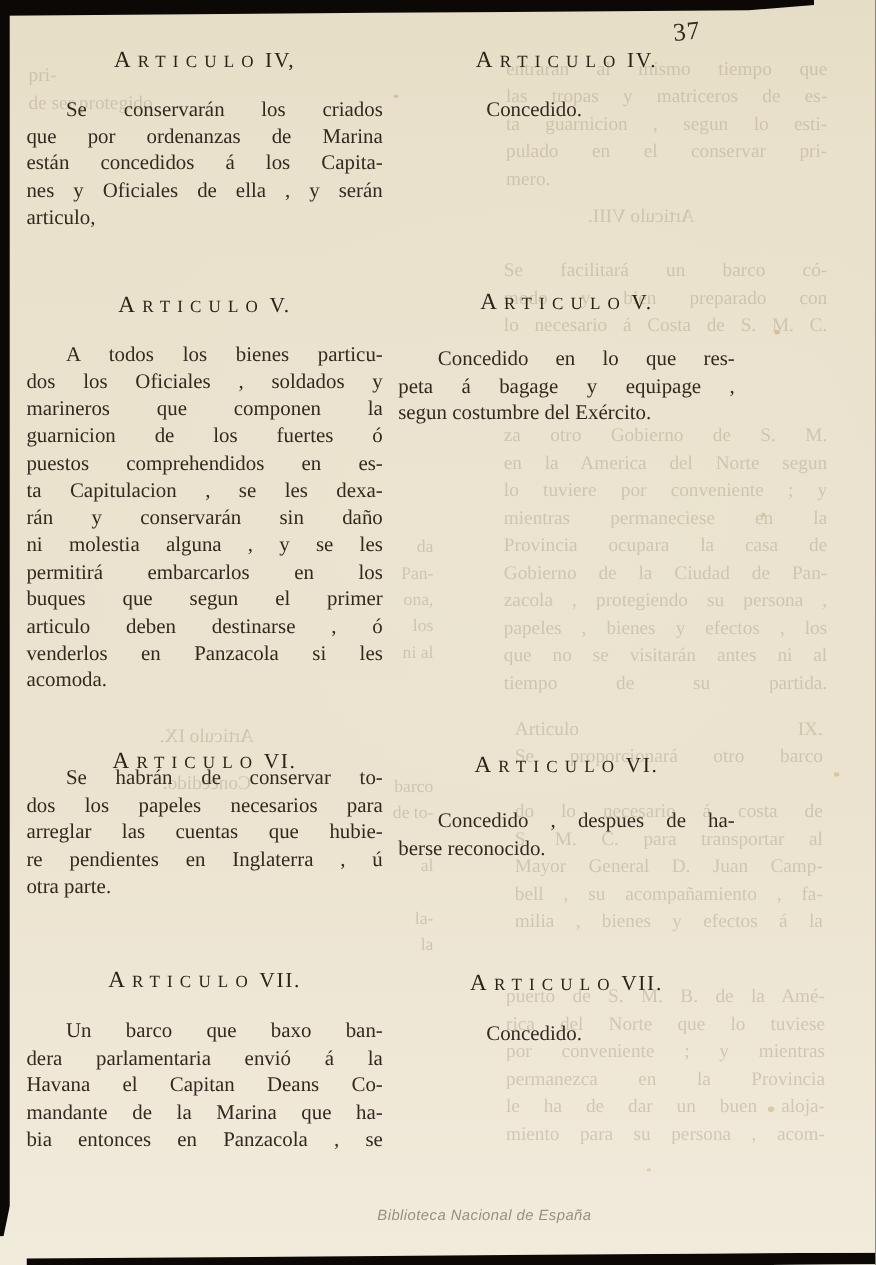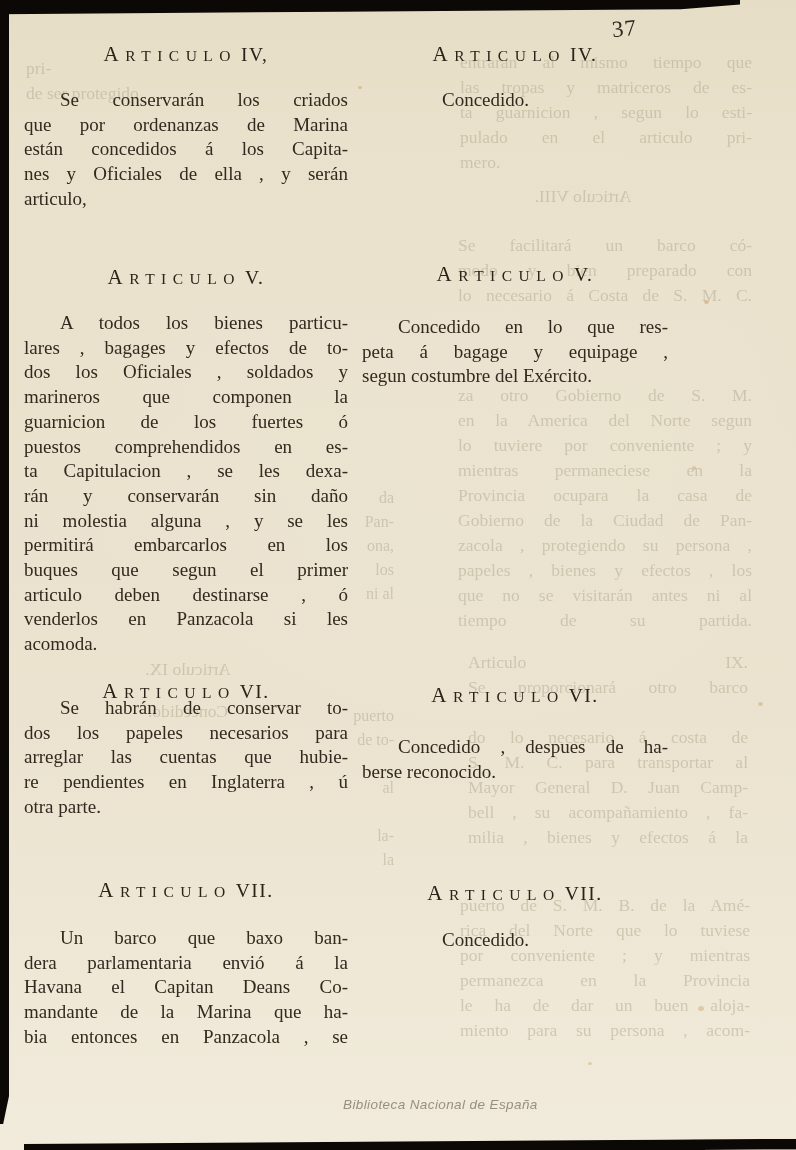--- a/index.html
+++ b/index.html
@@ -72,21 +72,20 @@
       <div class="para" style="top: 88px;">
         <div class="line first jl">Se conservarán los criados</div>
         <div class="line jl">que por ordenanzas de Marina</div>
         <div class="line jl">están concedidos á los Capita-</div>
         <div class="line jl">nes y Oficiales de ella , y serán</div>
         <div class="line">articulo,</div>
       </div>
       <div class="art-heading" style="top: 265px;"><span class="cap">A</span><span class="sc">RTICULO</span><span class="num">V.</span></div>
       <div class="para" style="top: 311px;">
         <div class="line first jl">A todos los bienes particu-</div>
-        <div class="line jl">lares , bagages y efectos de to-</div>
         <div class="line jl">dos los Oficiales , soldados y</div>
         <div class="line jl">marineros que componen la</div>
         <div class="line jl">guarnicion de los fuertes ó</div>
         <div class="line jl">puestos comprehendidos en es-</div>
         <div class="line jl">ta Capitulacion , se les dexa-</div>
         <div class="line jl">rán y conservarán sin daño</div>
         <div class="line jl">ni molestia alguna , y se les</div>
         <div class="line jl">permitirá embarcarlos en los</div>
         <div class="line jl">buques que segun el primer</div>
         <div class="line jl">articulo deben destinarse , ó</div>
@@ -141,21 +140,21 @@
   <div class="speck" style="left:698px;top:1006px;width:6px;height:5px;background:#c9a36a;opacity:.45;"></div>
   <div class="speck" style="left:588px;top:1062px;width:4px;height:3px;background:#c9a36a;opacity:.4;"></div>
 <div class="ghost" style="left: 26px; top: 56px; width: 160px;">
       <div class="gl">pri-</div>
       <div class="gl">de ser protegido</div>
     </div>
     <div class="ghost jst" style="left: 420px; top: 50px; width: 332px;">
       <div class="gl">entraran al mismo tiempo que</div>
       <div class="gl">las tropas y matriceros de es-</div>
       <div class="gl">ta guarnicion , segun lo esti-</div>
-      <div class="gl">pulado en el articulo pri-</div>
+      <div class="gl">pulado en el conservar pri-</div>
       <div class="gl">mero.</div>
     </div>
     <div class="ghost mir ctr" style="left: 468px; top: 184px; width: 230px;">
       <div class="gl">Articulo VIII.</div>
     </div>
     <div class="ghost jst" style="left: 418px; top: 233px; width: 334px;">
       <div class="gl">Se facilitará un barco có-</div>
       <div class="gl">modo y bien preparado con</div>
       <div class="gl">lo necesario á Costa de S. M. C.</div>
       <div class="gl">&nbsp;</div>
@@ -191,21 +190,21 @@
       <div class="gl">miento para su persona , acom-</div>
     </div>
     <div class="ghost rt" style="left: 348px; top: 486px; width: 46px;">
       <div class="gl">da</div>
       <div class="gl">Pan-</div>
       <div class="gl">ona,</div>
       <div class="gl">los</div>
       <div class="gl">ni al</div>
     </div>
     <div class="ghost rt" style="left: 348px; top: 704px; width: 46px;">
-      <div class="gl">puerto</div>
+      <div class="gl">barco</div>
       <div class="gl">de to-</div>
       <div class="gl">&nbsp;</div>
       <div class="gl">al</div>
       <div class="gl">&nbsp;</div>
       <div class="gl">la-</div>
       <div class="gl">la</div>
     </div>
     <div class="ghost mir ctr" style="left: 88px; top: 648px; width: 200px;">
       <div class="gl" style="line-height: 42px;">Articulo IX.</div>
       <div class="gl" style="line-height: 42px;">Concedido.</div>

